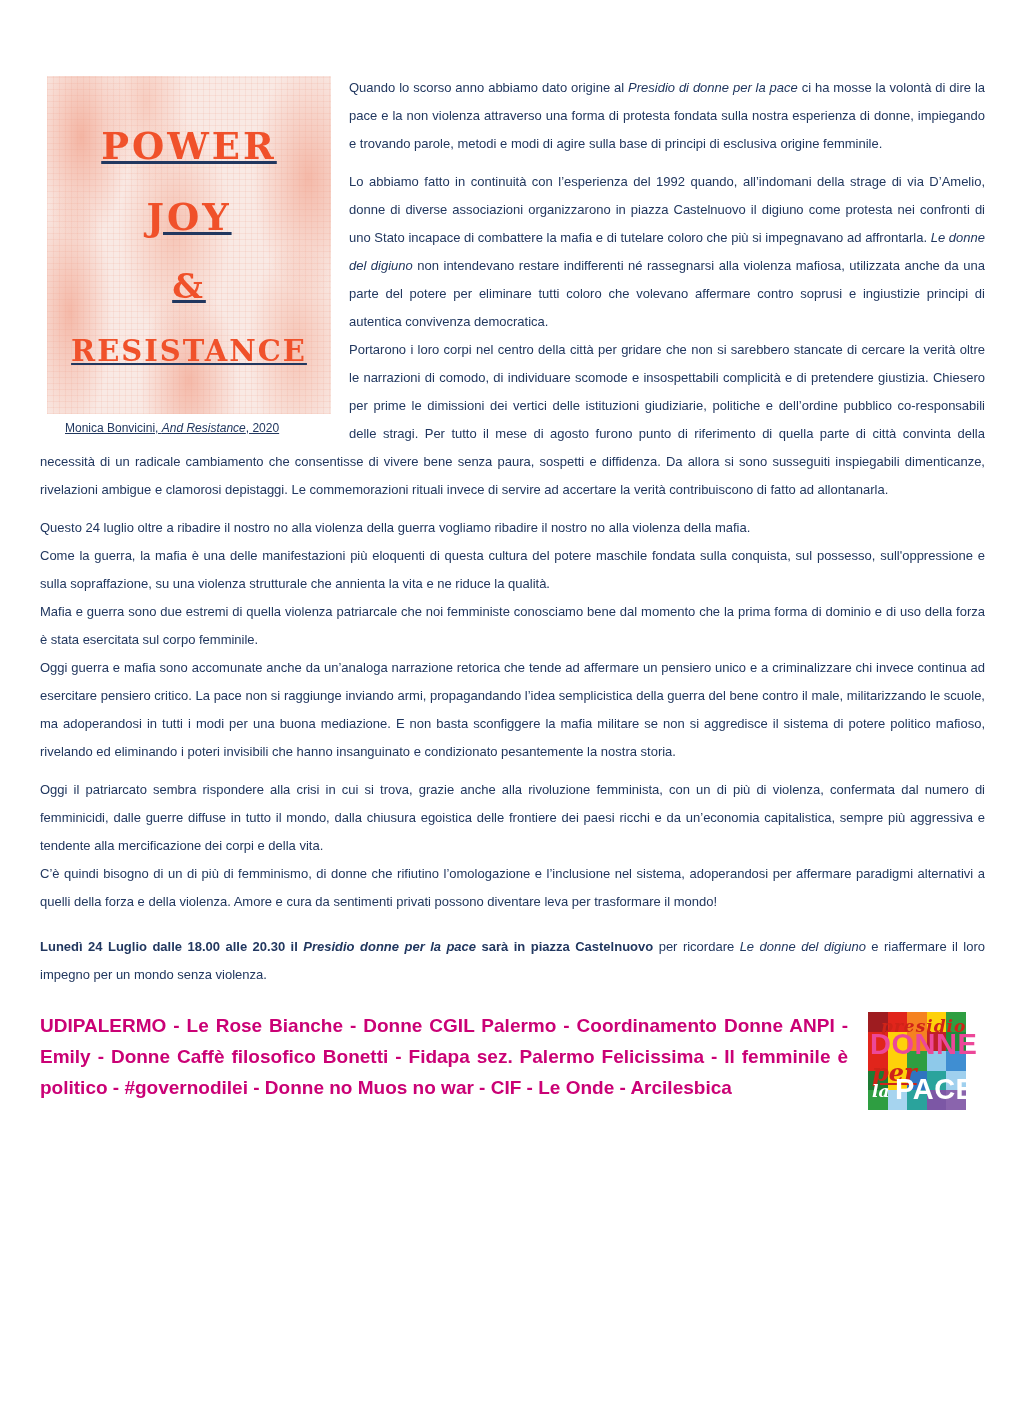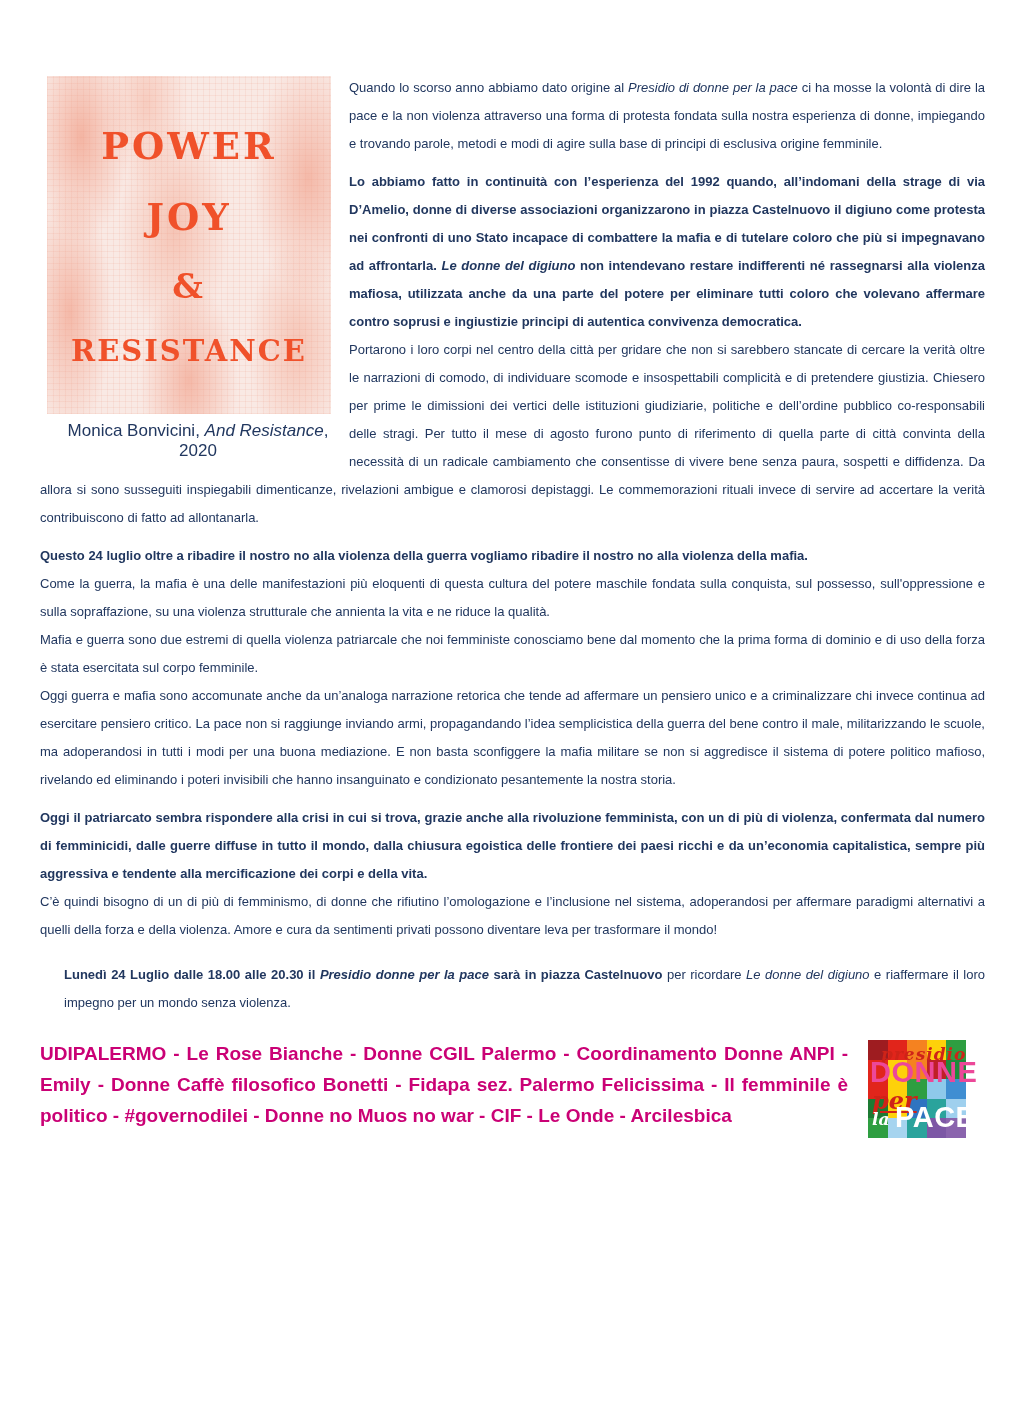--- a/index.html
+++ b/index.html
@@ -13,20 +13,21 @@
     font-family:"Liberation Sans", sans-serif;
     color:var(--body_text,#21375f);
     box-sizing:border-box;
     padding:74px 39px 0 40px;
   }
   
   .artwork-figure{
     float:left;
     width:284px;
     margin:2px 18px 6px 7px;
+    text-decoration:underline;
   }
   .artwork-image{
     width:284px;height:338px;
     box-sizing:border-box;
     display:flex;flex-direction:column;justify-content:space-evenly;align-items:center;
     text-align:center;
     background-color:#f9e9e4;
     background-image:
       repeating-linear-gradient(0deg, rgba(236,152,130,.14) 0 1px, transparent 1px 6px),
       repeating-linear-gradient(90deg, rgba(236,152,130,.14) 0 1px, transparent 1px 6px),
@@ -44,36 +45,35 @@
     font-weight:bold;
     color:var(--stencil_orange,#f0512a);
     font-size:37px;
     letter-spacing:3px;
     line-height:1;
   }
   .stencil-line.small{font-size:29px;letter-spacing:2px;}
   .stencil-line.amp{font-size:34px;}
   .artwork-caption{
     margin:7px 0 0 18px;
-    font-size:17px;
+    font-size:12px;
     color:var(--body_text,#21375f);
-    text-align:center;
   }
   .artwork-caption .it{font-style:italic;}
   
   .para{
     margin:0;
     text-align:justify;
     font-size:13px;
     line-height:28px;
   }
-  .para.gap-before{margin-top:10px;font-weight:bold;}
+  .para.gap-before{margin-top:10px;}
   .para.gap-before-lg{margin-top:17px;}
   .para .it{font-style:italic;}
-  .para.event{font-weight:bold;margin-left:24px;}
+  .para.event{font-weight:bold;}
   .para.event .reg{font-weight:normal;}
   .para.event .it-reg{font-weight:normal;font-style:italic;}
   
   .footer{
     margin-top:21px;
   }
   .footer::after{content:"";display:block;clear:both;}
   .logo{
     float:right;
     position:relative;

